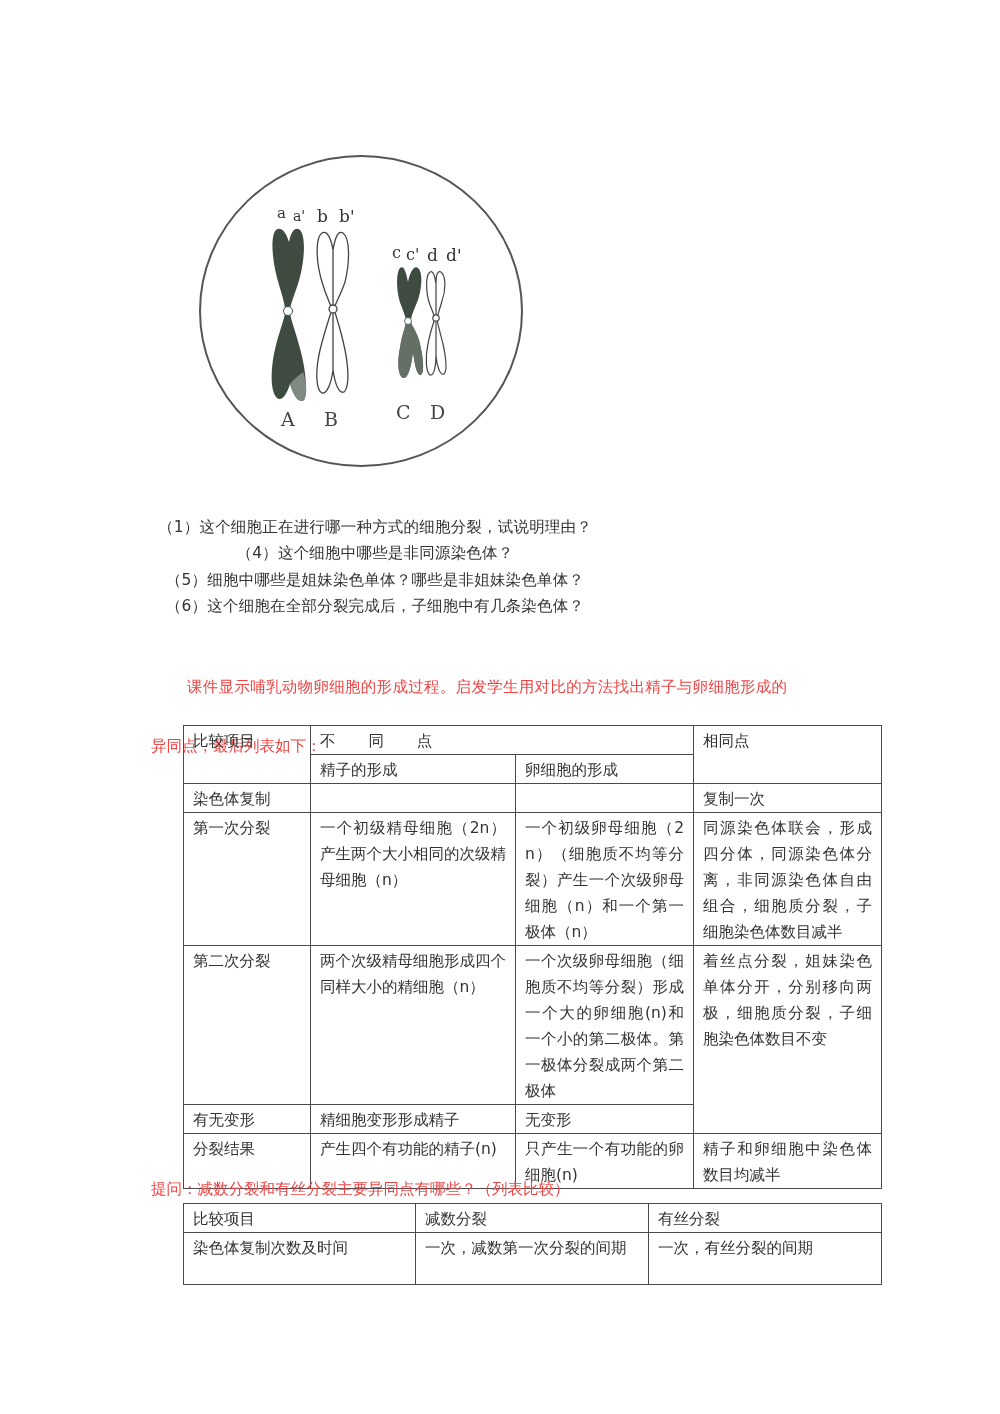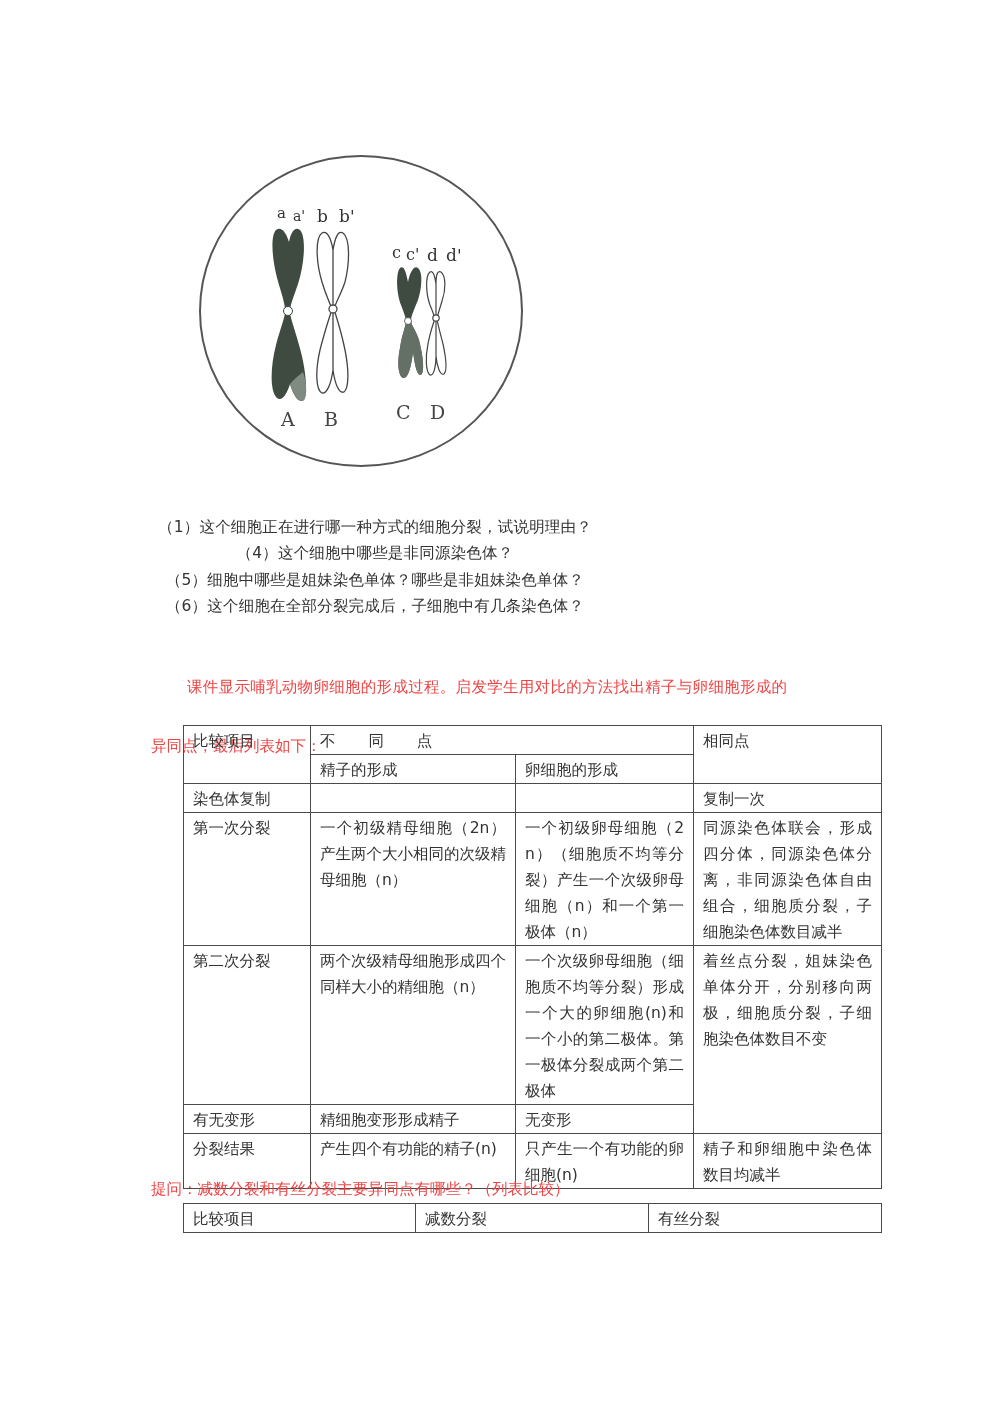--- a/index.html
+++ b/index.html
@@ -145,14 +145,19 @@
     <col style="width:232px">
       <col style="width:233px">
       <col style="width:233px">
   </colgroup>
   <tbody>
       <tr style="height:27px">
     <td>比较项目</td>
     <td>减数分裂</td>
     <td>有丝分裂</td>
   </tr>
+  <tr style="height:52px">
+    <td>染色体复制次数及时间</td>
+    <td>一次，减数第一次分裂的间期</td>
+    <td>一次，有丝分裂的间期</td>
+  </tr>
 </tbody>
   </table>
 
 </body></html>

